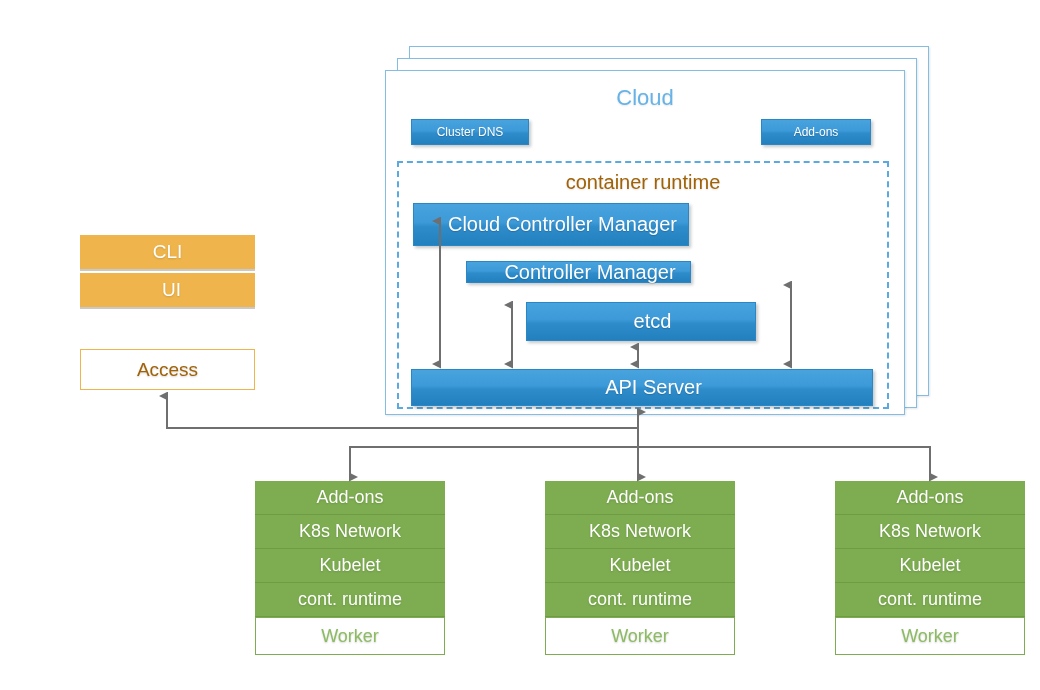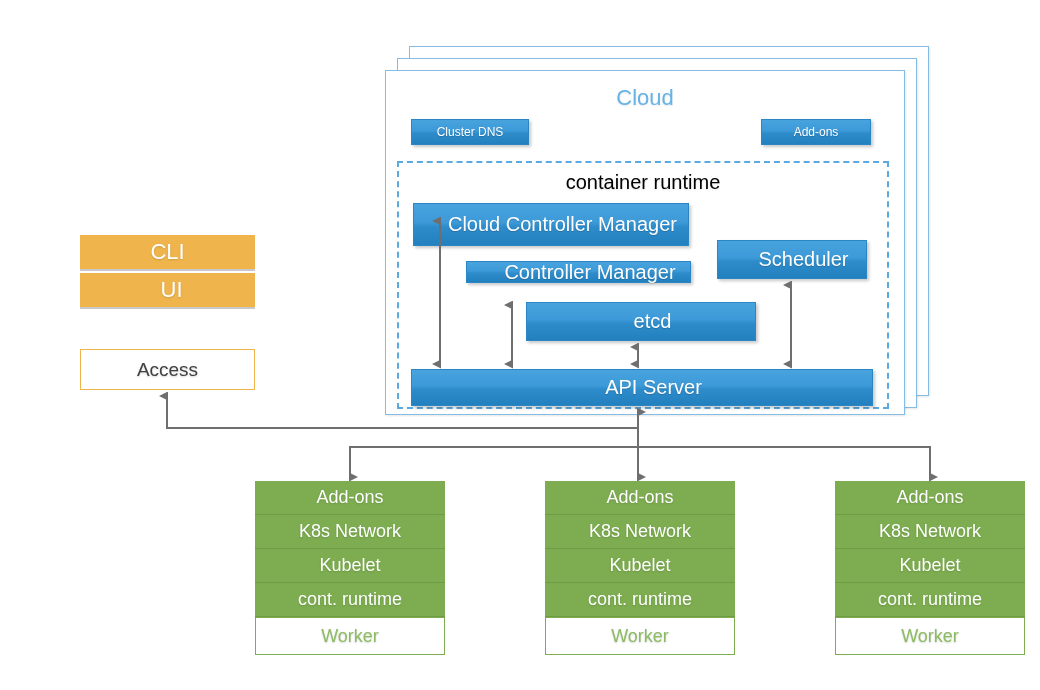--- a/index.html
+++ b/index.html
@@ -54,46 +54,46 @@
   .dashed-box {
     position: absolute;
     border: 2px dashed #5aa9e0;
     box-sizing: border-box;
     background: transparent;
   }
   .dashed-title {
     position: absolute;
     left: 0; right: 0;
     text-align: center;
-    color: #000000;
+    color: #a16207;
     font-size: 20px;
     text-shadow: 0 1px 2px rgba(0,0,0,.12);
   }
 
   
   .stack { position: absolute; }
   .stack-row {
     position: absolute;
     box-sizing: border-box;
     display: flex;
     align-items: center;
     justify-content: center;
     white-space: nowrap;
   }
   .orange-row {
     background: #efb54c;
     color: #ffffff;
-    font-size: 22px;
+    font-size: 19px;
     text-shadow: 0 1px 2px rgba(0,0,0,.15);
     border-bottom: 2px solid #c9c9c9;
   }
   .orange-foot {
     background: #ffffff;
     border: 1px solid #efb54c;
-    color: #404040;
+    color: #a16207;
     font-size: 19px;
     text-shadow: 0 1px 2px rgba(0,0,0,.18);
   }
 
   
   .green-row {
     background: #7dad50;
     color: #ffffff;
     font-size: 18px;
     text-shadow: 0 1px 2px rgba(0,0,0,.15);
@@ -135,23 +135,20 @@
     </div>
 
     <div class="blue-box blue-big" style="left:27px; top:132px; width:276px; height:43px;">
       <span>Cloud Controller Manager</span>
     </div>
 
     <div class="blue-box blue-big" style="left:80px; top:190px; width:225px; height:22px;">
       <span>Controller Manager</span>
     </div>
 
-    <div class="blue-box blue-big" style="left:331px; top:169px; width:150px; height:39px;">
-      <span>Scheduler</span>
-    </div>
 
     <div class="blue-box blue-big" style="left:140px; top:231px; width:230px; height:39px;">
       <span>etcd</span>
     </div>
 
     <div class="blue-box blue-big" style="left:25px; top:298px; width:462px; height:37px;">
       <span>API Server</span>
     </div>
   </div>
 

